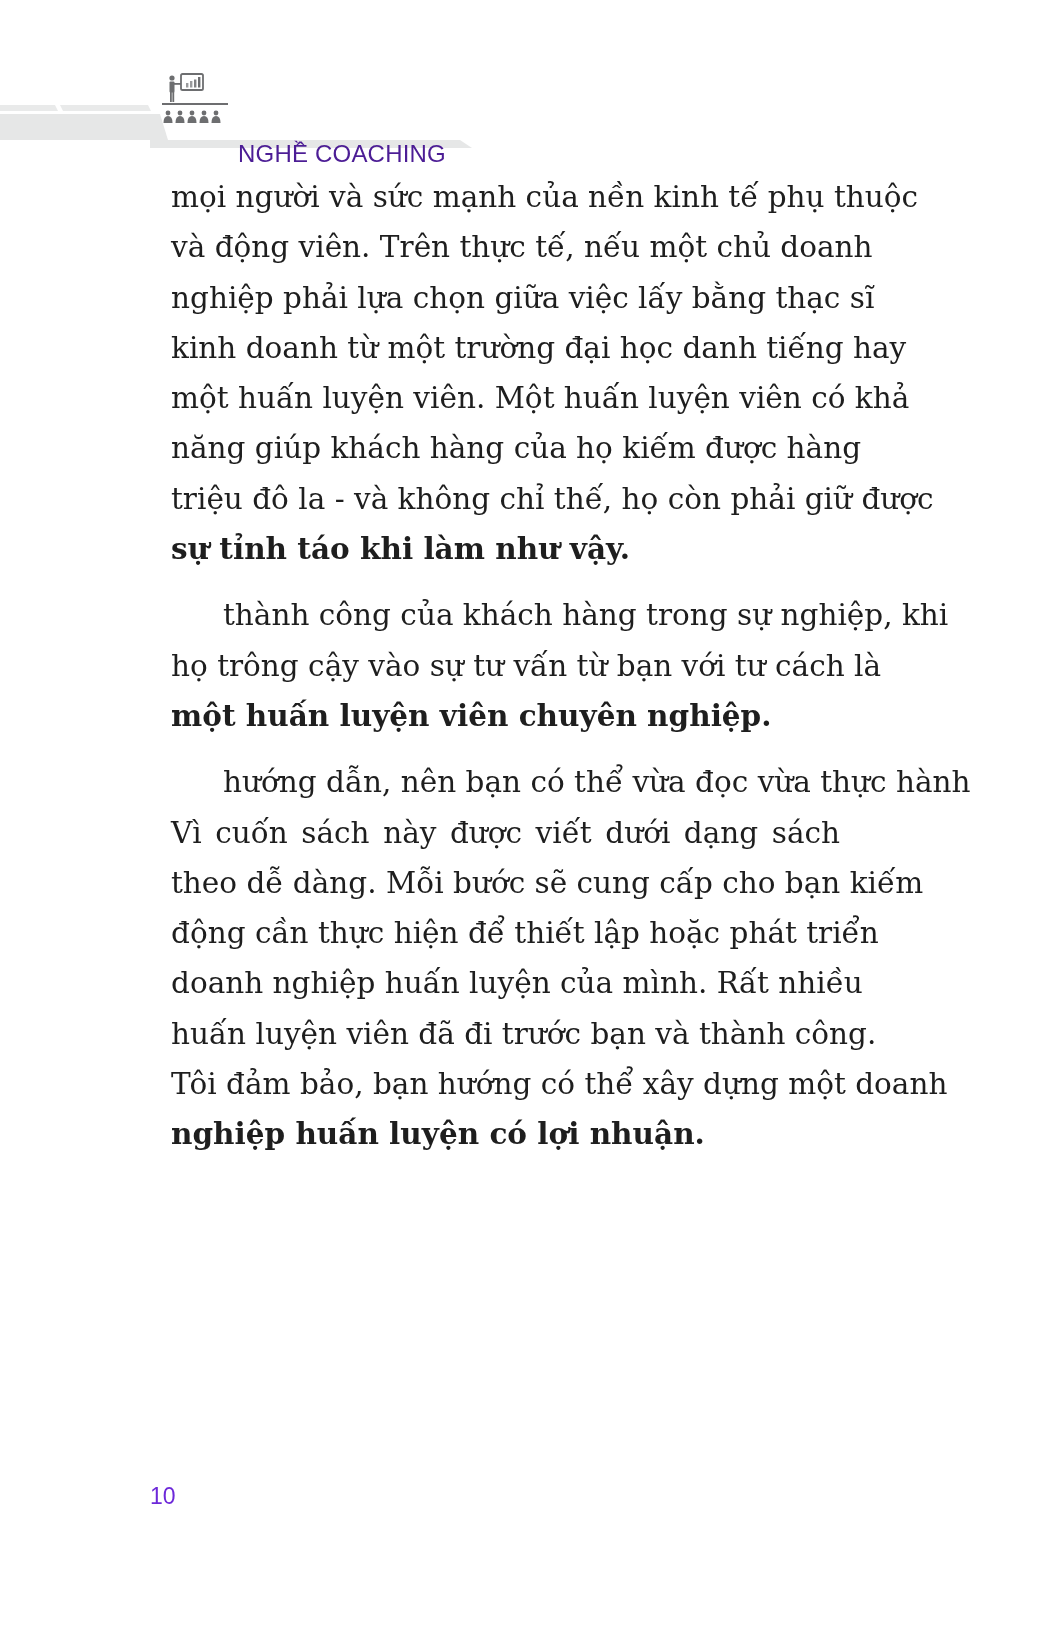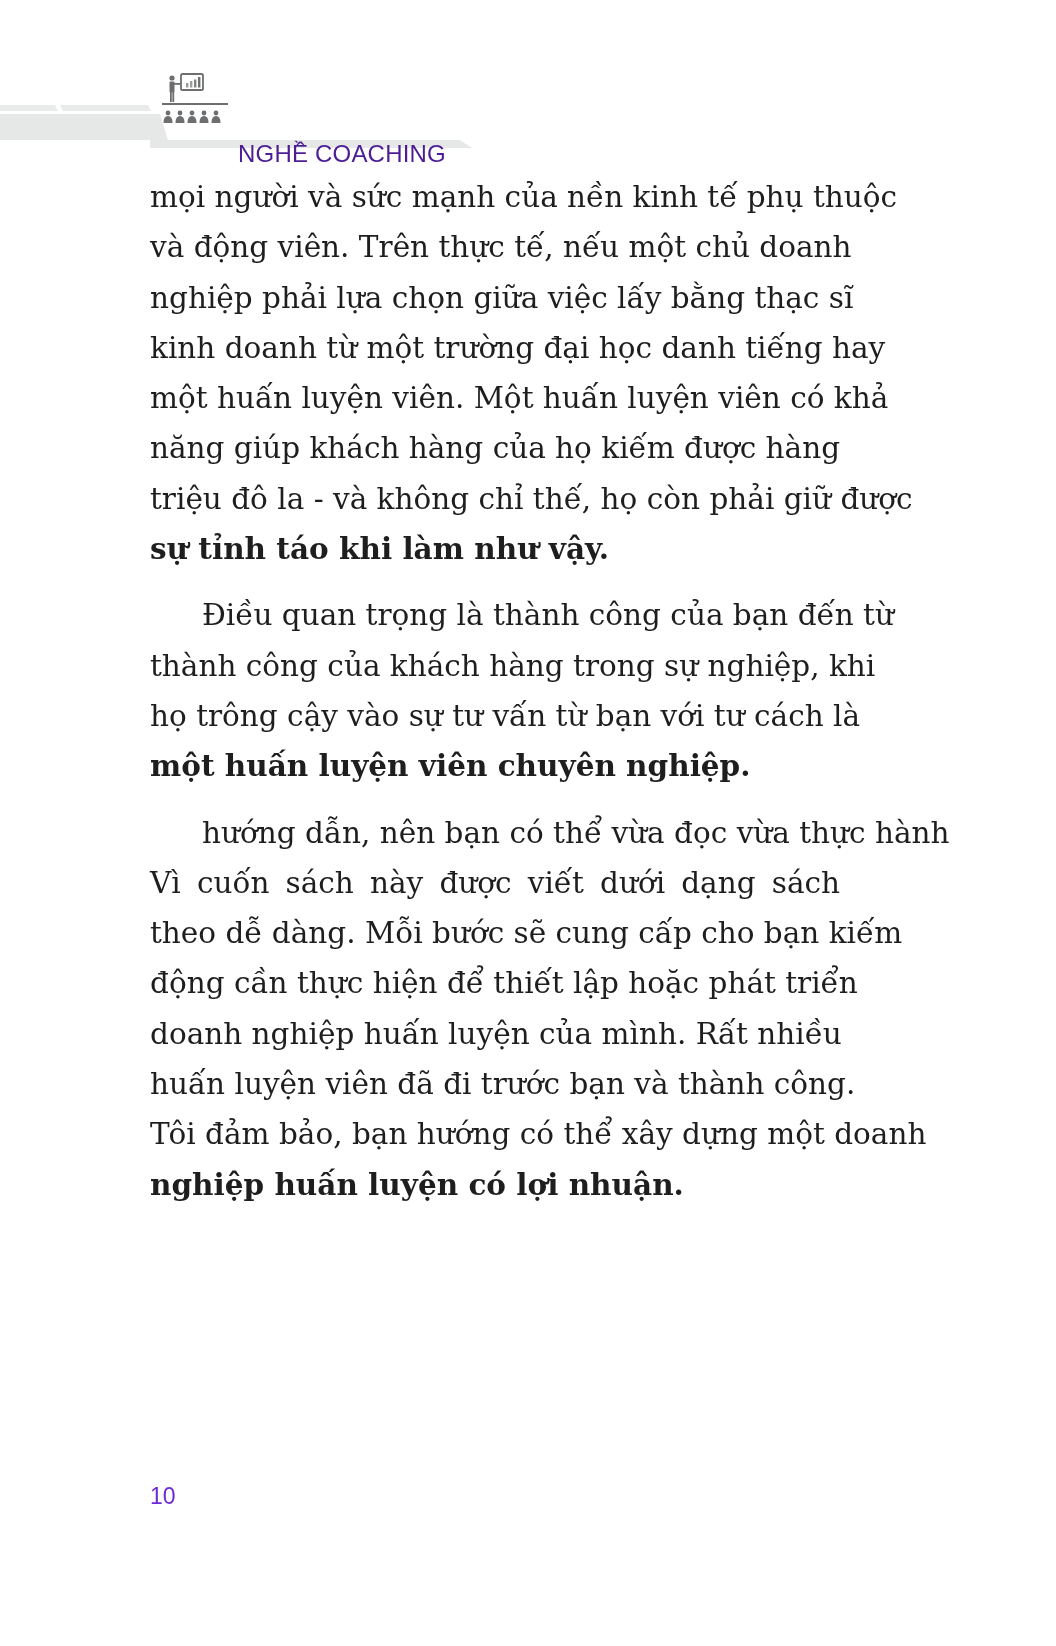--- a/index.html
+++ b/index.html
@@ -63,20 +63,21 @@
       text-align-last: left;
       hyphens: none;
       word-spacing: 0px;
     }
     .para .line {
       display: block;
       text-align: justify;
       text-align-last: justify;
       white-space: nowrap;
       overflow: visible;
+      margin-left: 21px;
     }
     .para .line.last {
       text-align-last: left;
       font-weight: bold;
     }
     .para.indent .line:first-child {
       text-indent: 52px;
     }
     
     .page-number {
@@ -144,21 +145,20 @@
     <span class="line">và động viên. Trên thực tế, nếu một chủ doanh</span>
     <span class="line">nghiệp phải lựa chọn giữa việc lấy bằng thạc sĩ</span>
     <span class="line">kinh doanh từ một trường đại học danh tiếng hay</span>
     <span class="line">một huấn luyện viên. Một huấn luyện viên có khả</span>
     <span class="line">năng giúp khách hàng của họ kiếm được hàng</span>
     <span class="line">triệu đô la - và không chỉ thế, họ còn phải giữ được</span>
     <span class="line last">sự tỉnh táo khi làm như vậy.</span>
   </p>
 
   <p class="para indent">
-    <span class="line">Điều quan trọng là thành công của bạn đến từ</span>
     <span class="line">thành công của khách hàng trong sự nghiệp, khi</span>
     <span class="line">họ trông cậy vào sự tư vấn từ bạn với tư cách là</span>
     <span class="line last">một huấn luyện viên chuyên nghiệp.</span>
   </p>
 
   <p class="para indent">
     <span class="line">hướng dẫn, nên bạn có thể vừa đọc vừa thực hành</span>
     <span class="line">Vì cuốn sách này được viết dưới dạng sách</span>
     <span class="line">theo dễ dàng. Mỗi bước sẽ cung cấp cho bạn kiếm</span>
     <span class="line">động cần thực hiện để thiết lập hoặc phát triển</span>

